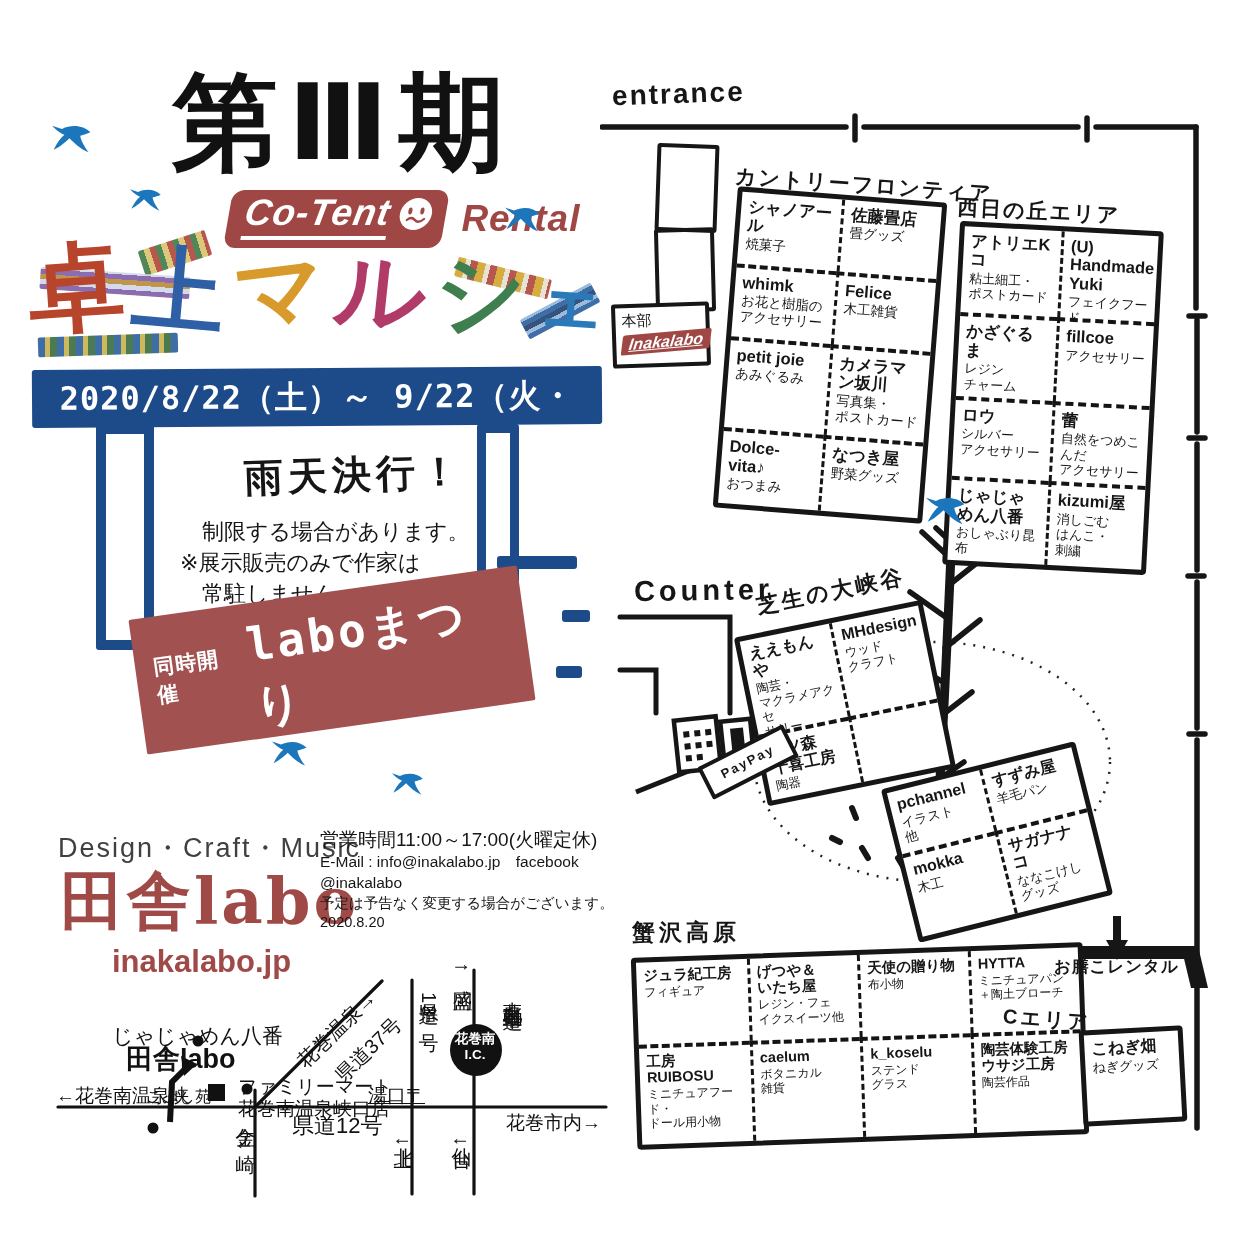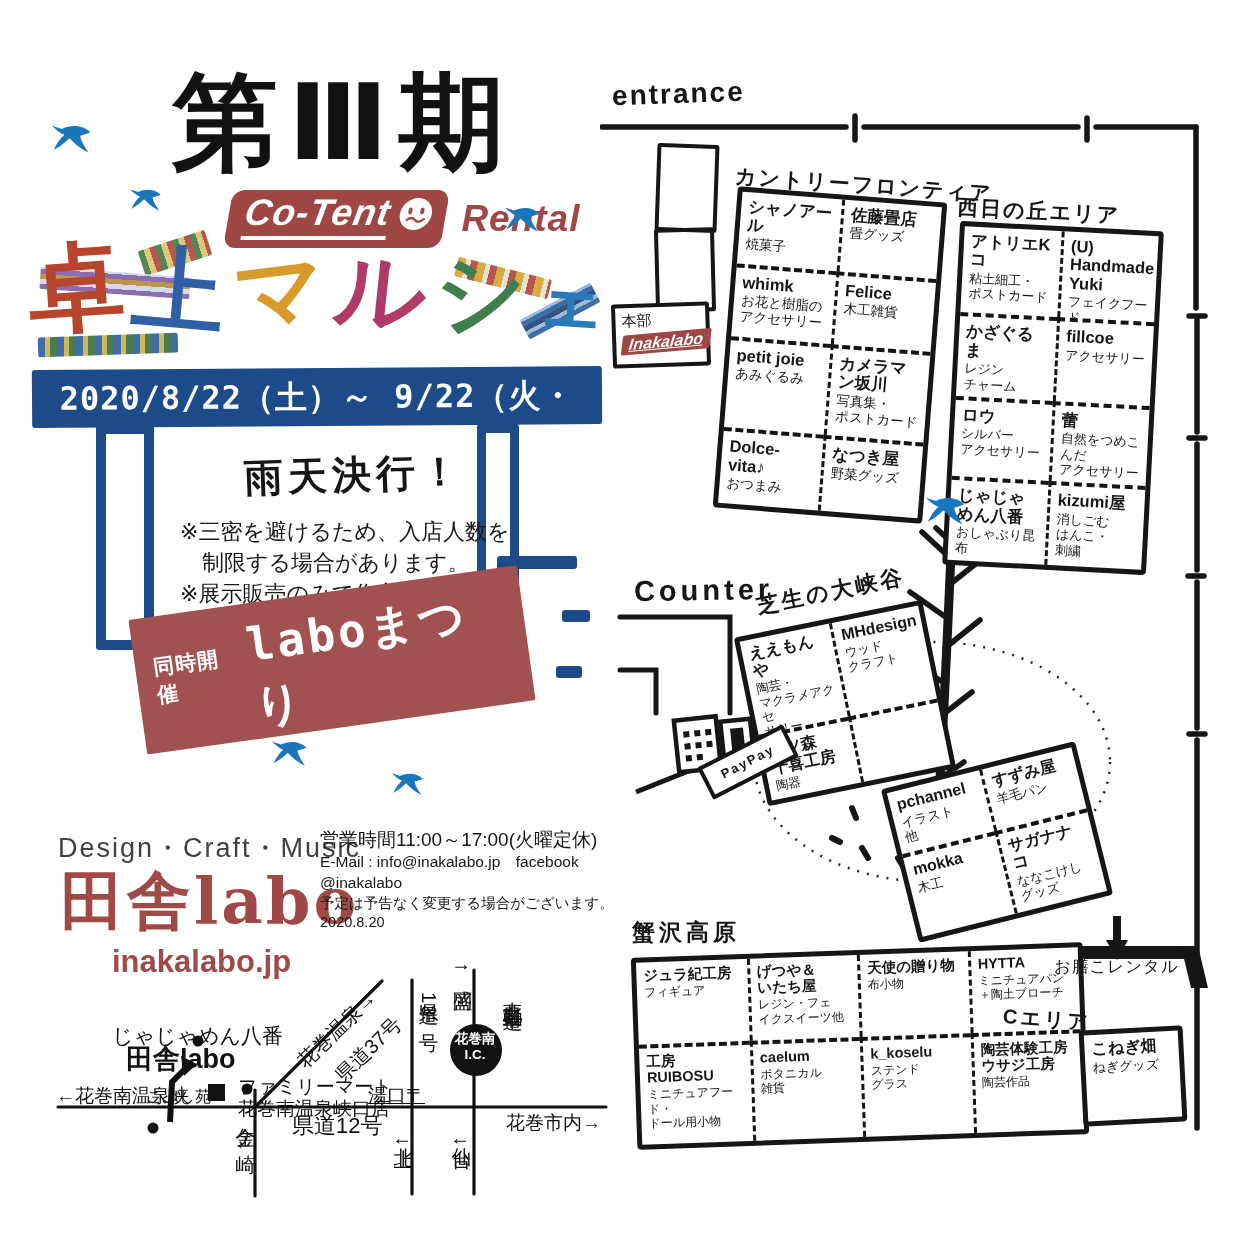--- a/index.html
+++ b/index.html
@@ -87,21 +87,21 @@
   .honbu-label{font-size:15px;}
   .honbu-logo{background:#9e4744;color:#fff;font-style:italic;font-weight:bold;font-size:16px;
               transform:skewX(-12deg) rotate(-3deg);padding:1px 7px;display:inline-block;margin-top:2px;
               text-decoration:underline;border-radius:2px;}
   .entrance-label{left:612px;top:78px;font-size:28px;font-weight:bold;letter-spacing:2px;transform:rotate(-2deg);}
   .counter-label{left:634px;top:574px;font-size:29px;font-weight:bold;letter-spacing:4px;transform:rotate(-1deg);}
   .area-label{position:absolute;font-weight:600;z-index:3;white-space:nowrap;}
   .paypay-sign{left:700px;top:744px;width:88px;height:28px;border:4px solid #161616;background:#fff;
                transform:rotate(-27deg);z-index:4;font-size:13px;font-weight:bold;text-align:center;
                line-height:28px;letter-spacing:2px;border-radius:2px;}
-  .ozenko-label{left:1054px;top:956px;width:136px;font-size:16.5px;letter-spacing:1px;z-index:4;font-weight:400;}
+  .ozenko-label{left:1054px;top:956px;width:136px;font-size:16.5px;letter-spacing:1px;z-index:4;font-weight:700;}
 
   .vendor-box{position:absolute;background:#fff;border:5px solid #161616;border-radius:4px;
               display:grid;z-index:3;box-sizing:border-box;}
   .v-cell{padding:5px 7px;overflow:hidden;}
   .v-name{font-weight:bold;white-space:pre-line;line-height:1.12;}
   .v-desc{white-space:pre-line;line-height:1.18;margin-top:2px;}
 
   .bird{position:absolute;z-index:5;}
 </style>
 </head>
@@ -143,21 +143,20 @@
   <div class="abs date-band">2020/8/22（土）～ 9/22（火・祝）</div>
 
   <div class="abs leg-left"></div>
   <div class="abs leg-right"></div>
   <div class="abs rail"></div>
   <div class="abs bdash1"></div>
   <div class="abs bdash2"></div>
 
   <div class="abs rain-title">雨天決行！</div>
   <div class="abs notes" id="notes">
-      <div>※三密を避けるため、入店人数を</div>
       <div>　制限する場合があります。</div>
       <div>※展示販売のみで作家は</div>
       <div>　常駐しません。</div>
     </div>
 
   <div class="abs labo-banner">
     <div class="lb-row1">
       <span class="lb-held">同時開催</span>
       <span class="lb-title">laboまつり</span>
     </div>

